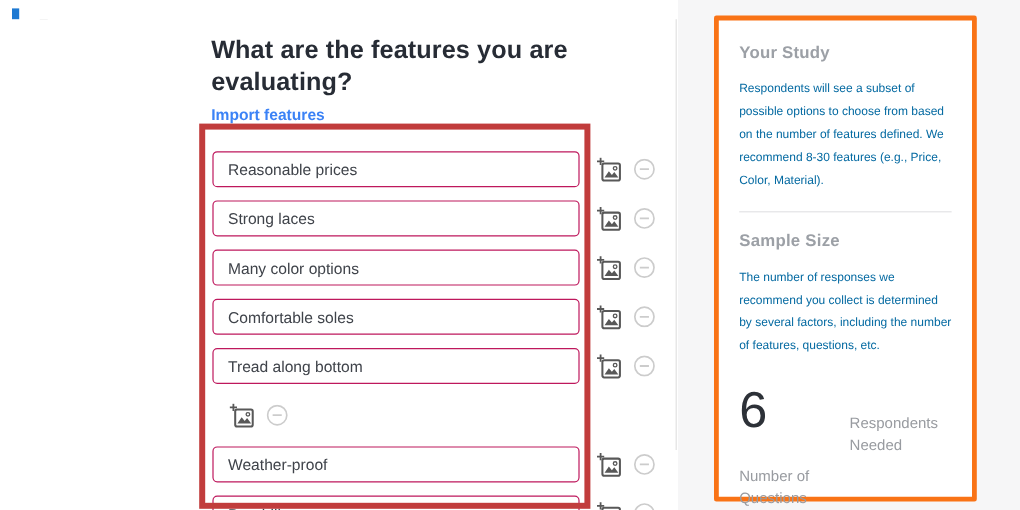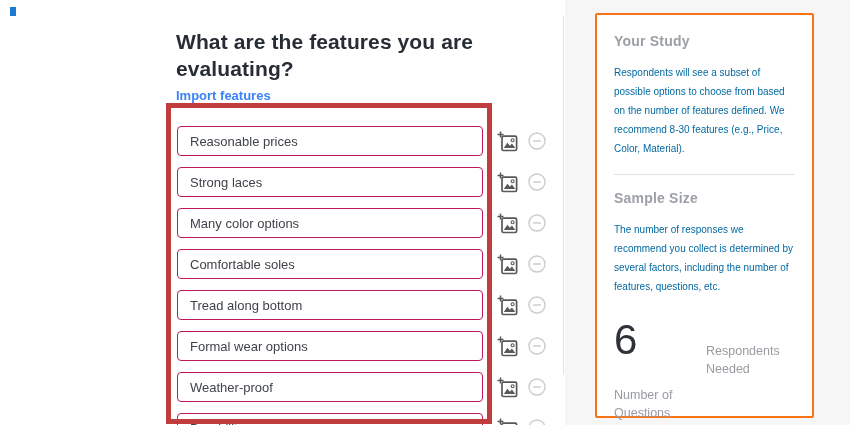--- a/index.html
+++ b/index.html
@@ -28,21 +28,21 @@
               justify-content:center; cursor:pointer; background:none; border:none; padding:0; }
   .icon-btn.remove { margin-left:8px; }
 
   
   .annotation-box { position:absolute; left:166px; top:103px; width:326px; height:321px;
                     border:5px solid #c13c3c; z-index:5; pointer-events:none; }
 
   
   .right-region { position:absolute; left:565px; top:0; width:285px; height:425px; background:#f6f6f7; }
   .panel { position:absolute; left:30px; top:13px; width:219px; height:405px; background:#fff;
-           border:2px solid #f97316; border-radius:2px; }
+           border:4px solid #f97316; border-radius:2px; }
   .panel-inner { position:relative; padding:18px 17px; height:100%; }
   .panel-heading { font-size:14px; font-weight:600; color:#9ca0a6; letter-spacing:.2px; }
   .panel-text { margin-top:14px; font-size:10px; line-height:19px; color:#0369a1; }
   .panel-divider { margin:16px 0 15px 0; border:none; border-top:1px solid #e3e3e5; }
   .stats { position:absolute; left:17px; top:303px; display:flex; }
   .stat { width:92px; }
   .stat-value { font-size:42px; line-height:44px; font-weight:400; color:#2d3138; letter-spacing:-1px; }
   .stat-label { margin-top:24px; font-size:12.5px; line-height:18px; color:#989ba0; width:86px; }
 </style>
 </head>
@@ -146,21 +146,20 @@
         </button>
       <button class="icon-btn remove">
           <svg width="18" height="18" viewBox="0 0 18 18">
             <circle cx="9" cy="9" r="8" fill="none" stroke="#cccccc" stroke-width="1.4"></circle>
             <path d="M5.2 9h7.6" stroke="#cccccc" stroke-width="1.5"></path>
           </svg>
         </button>
     </div>
 
     <div class="feature-row" style="top:315px">
-      <input class="feature-input" value="Formal wear options" style="">
       <button class="icon-btn">
           <svg width="21" height="21" viewBox="0 0 21 21">
             <path d="M3.5 0.5v6M0.5 3.5h6" stroke="#585858" stroke-width="1.5" fill="none"></path>
             <rect x="5" y="5.2" width="14.6" height="14.3" rx="1.5" fill="none" stroke="#585858" stroke-width="1.7"></rect>
             <path d="M6.8 17l3.6-5.2 2.5 3 2-2.4 3.4 4.6z" fill="#585858"></path>
             <circle cx="15.6" cy="9.3" r="1.5" fill="none" stroke="#585858" stroke-width="1.1"></circle>
           </svg>
         </button>
       <button class="icon-btn remove">
           <svg width="18" height="18" viewBox="0 0 18 18">

